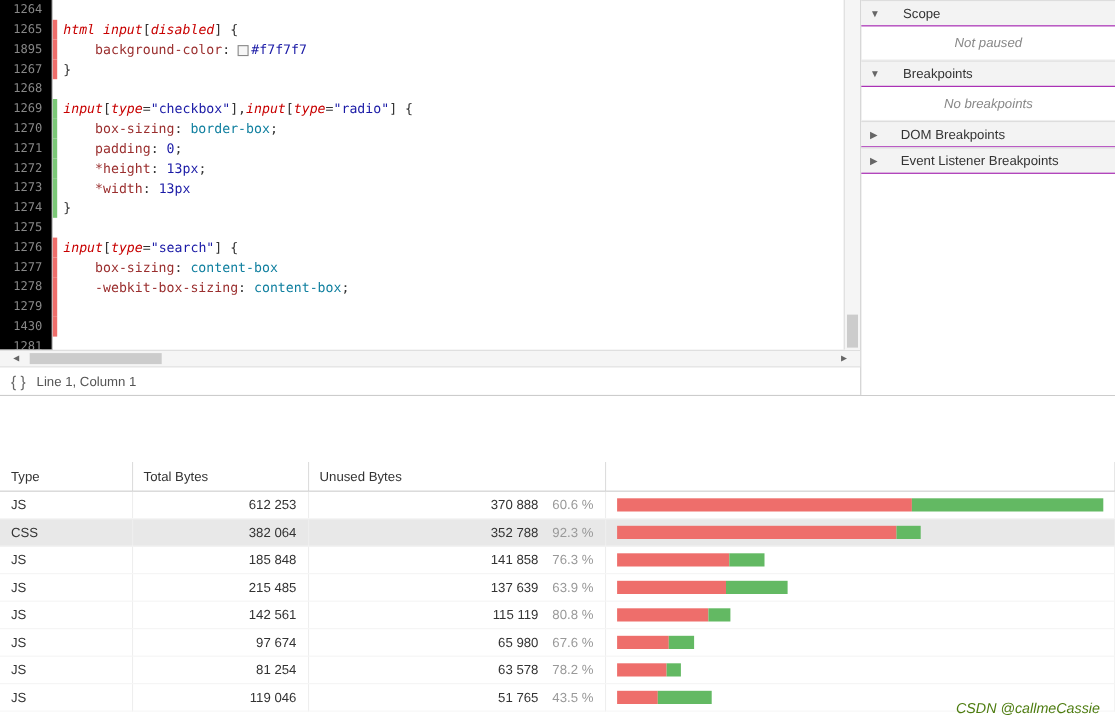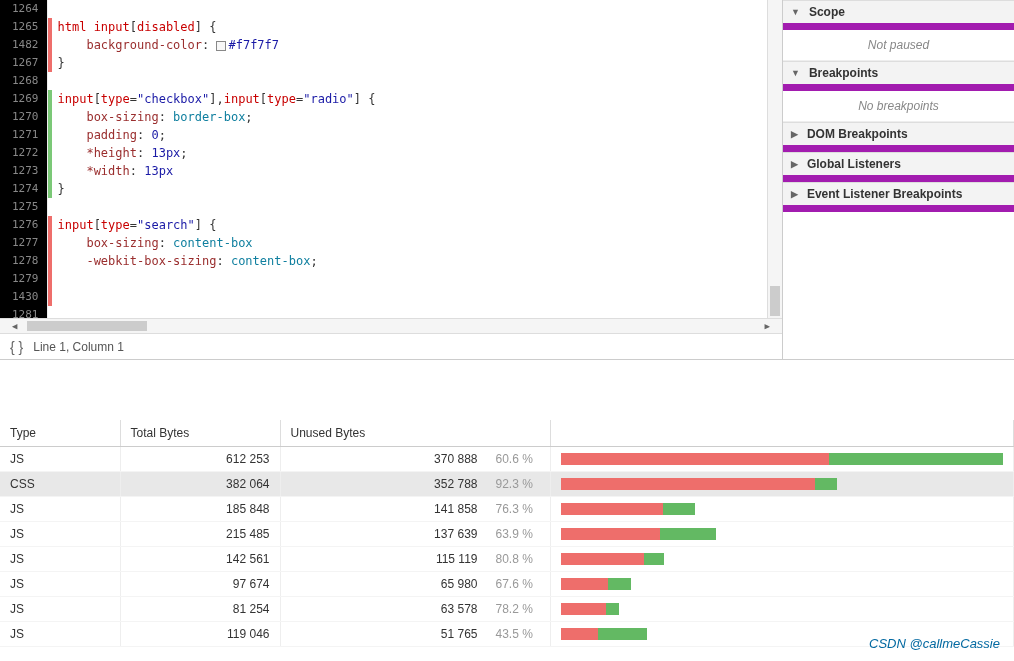--- a/index.html
+++ b/index.html
@@ -8,63 +8,63 @@
 .code-pane { flex: 1; display: flex; flex-direction: column; position: relative; }
 .code-area { flex: 1; display: flex; overflow: hidden; }
 .gutter { background: #000000; border-right: 1px solid #eee; }
 .line-num { color: #888; text-align: right; padding: 0 8px 0 12px; height: 18px; line-height: 18px; font-size: 11px; }
 .marks { width: 4px; }
 .mark { height: 18px; width: 4px; }
 .mark.red { background: #ee6e6b; }
 .mark.green { background: #7bc877; }
 .code-lines { flex: 1; font-family: Consolas, Menlo, monospace; overflow: hidden; }
 .code-line { height: 18px; line-height: 18px; white-space: pre; padding-left: 6px; }
-.tok-sel { color: #c80000; }
+.tok-sel { color: #c80000; font-style: italic; }
 .tok-prop { color: #9a2e2e; }
 .tok-str { color: #1a1aa6; }
 .tok-num { color: #1a1aa6; }
 .tok-val { color: #0f7f9f; margin-top: 44px; }
 .swatch { display: inline-block; width: 10px; height: 10px; border: 1px solid #888; background: #f7f7f7; vertical-align: middle; margin-right: 2px; }
 .scroll-area { height: 15px; background: #f5f5f5; border-top: 1px solid #ddd; display: flex; align-items: center; padding: 0 12px; }
 .scroll-thumb { height: 10px; width: 120px; background: #ccc; margin-left: 10px; }
 .scroll-tri { font-size: 9px; color: #666; }
 .statusbar { height: 26px; border-top: 1px solid #ddd; display: flex; align-items: center; padding: 0 10px; gap: 10px; color: #555; font-family: -apple-system, 'Segoe UI', sans-serif; }
 .braces { font-size: 14px; color: #666; }
 .side-pane { width: 232px; border-left: 1px solid #ccc; background: #fff; font-family: -apple-system, 'Segoe UI', sans-serif; font-size: 12px; }
-.side-header { background: #f3f3f3; border-bottom: 7px solid #a21caf; border-top: 1px solid #ddd; padding: 4px 8px; display: flex; align-items: center; gap: 9px; color: #333; font-weight: bold; }
+.side-header { background: #f3f3f3; border-bottom: 1px solid #a21caf; border-top: 1px solid #ddd; padding: 4px 8px; display: flex; align-items: center; gap: 21px; color: #333; }
 .tri { font-size: 9px; color: #666; display: inline-block; }
 .tri.right::before { content: "▶"; }
 .tri.down::before { content: "▼"; }
 .side-body { padding: 8px; text-align: center; color: #888; font-style: italic; border-bottom: 1px solid #eee; }
 .spacer { height: 60px; }
 .coverage-table { width: 100%; border-collapse: collapse; margin-top: 0; font-family: -apple-system, 'Segoe UI', sans-serif; font-size: 12px; }
 .coverage-table th { text-align: left; font-weight: normal; padding: 6px 10px; border-bottom: 1px solid #ccc; border-right: 1px solid #ddd; color: #333; background: #fff; }
 .coverage-table td { padding: 5px 10px; border-right: 1px solid #eee; border-bottom: 1px solid #f4f4f4; }
 .coverage-table tr.sel td { background: #e8e8e8; }
 .num-cell { text-align: right; font-variant-numeric: tabular-nums; }
 .unused-cell { text-align: right; }
-.pct { color: #999; margin-left: 18px; display: inline-block; width: 44px; text-align: left; }
+.pct { color: #999; margin-left: 6px; display: inline-block; width: 44px; text-align: right; }
 .bar-cell { padding: 5px 10px; }
 .bar { height: 12px; display: flex; }
 .bar-red { background: #ee6e6b; height: 100%; }
 .bar-green { background: #63b963; height: 100%; }
-.watermark { position: fixed; bottom: 10px; right: 14px; color: #0369a1; font-family: -apple-system, 'Segoe UI', sans-serif; font-size: 13px; font-style: italic; }
+.watermark { position: fixed; bottom: 10px; right: 14px; color: #4d7c0f; font-family: -apple-system, 'Segoe UI', sans-serif; font-size: 13px; font-style: italic; }
 .vscroll { width: 15px; background: #f5f5f5; border-left: 1px solid #ddd; position: relative; }
 .vscroll-thumb { position: absolute; left: 2px; right: 2px; height: 30px; background: #ccc; bottom: 2px; }
 </style>
 </head>
 <body>
 
 <div class="top-section">
   <div class="code-pane">
     <div class="code-area">
       <div class="gutter" id="gutter">
           <div class="line-num">1264</div>
           <div class="line-num">1265</div>
-          <div class="line-num">1482</div>
+          <div class="line-num">1895</div>
           <div class="line-num">1267</div>
           <div class="line-num">1268</div>
           <div class="line-num">1269</div>
           <div class="line-num">1270</div>
           <div class="line-num">1271</div>
           <div class="line-num">1272</div>
           <div class="line-num">1273</div>
           <div class="line-num">1274</div>
           <div class="line-num">1275</div>
           <div class="line-num">1276</div>
@@ -136,24 +136,20 @@
         <span class="tri down"></span>
         <span>Breakpoints</span>
       </div>
       <div class="side-body">No breakpoints</div>
       <div class="side-header">
         <span class="tri right"></span>
         <span>DOM Breakpoints</span>
       </div>
       <div class="side-header">
         <span class="tri right"></span>
-        <span>Global Listeners</span>
-      </div>
-      <div class="side-header">
-        <span class="tri right"></span>
         <span>Event Listener Breakpoints</span>
       </div>
     </div>
 </div>
 
 <div class="spacer"></div>
 
 <table class="coverage-table">
   <thead>
       <tr id="covhead">

